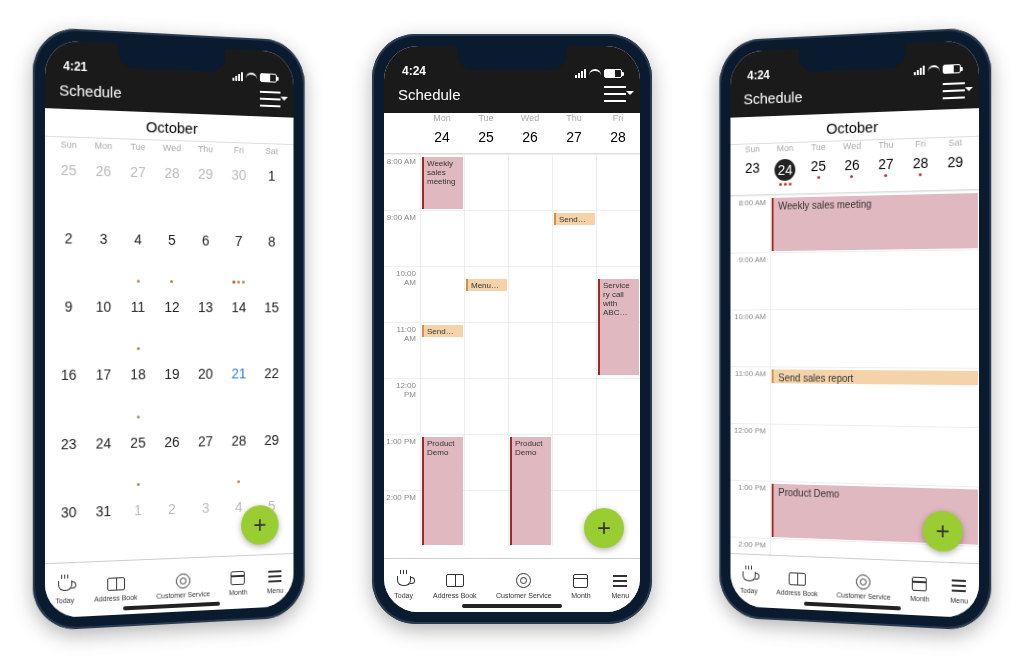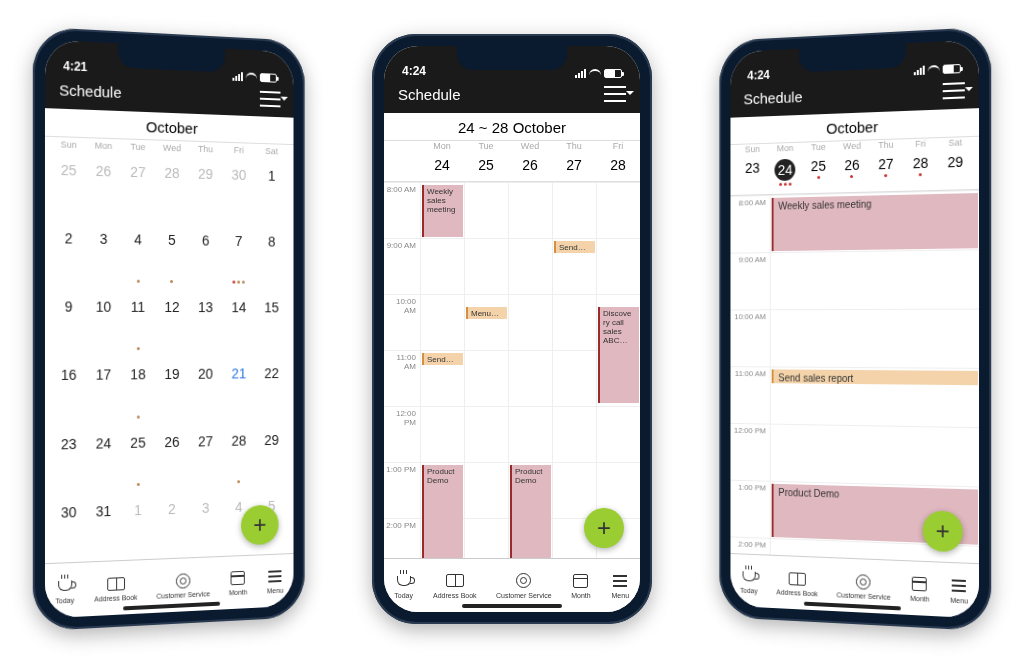--- a/index.html
+++ b/index.html
@@ -348,21 +348,20 @@
       </span>
     </div>
     <div class="appheader">
       <span>Schedule</span>
       <span class="viewswitch">
           <i></i>
           <i></i>
           <i></i>
         </span>
     </div>
-    <div class="title-row">24 ~ 28 October</div>
     <div class="wk-dow" id="w-dow" style="grid-template-columns:36px repeat(5,1fr)">
         <span></span>
         <span>Mon</span>
         <span>Tue</span>
         <span>Wed</span>
         <span>Thu</span>
         <span>Fri</span>
       </div>
     <div class="wk-dates" id="w-dates" style="grid-template-columns:36px repeat(5,1fr)">
         <span></span>
@@ -395,21 +394,21 @@
         </div>
         <div class="hour-row" style="grid-template-columns: 36px repeat(5, 1fr);">
           <div class="hour-label">10:00 AM</div>
           <div class="slot"></div>
           <div class="slot">
             <div class="ev peach" style="top: 12px; height: 12px;">Menu…</div>
           </div>
           <div class="slot"></div>
           <div class="slot"></div>
           <div class="slot">
-            <div class="ev" style="top: 12px; height: 96px;">Discove ry call sales ABC…</div>
+            <div class="ev" style="top: 12px; height: 96px;">Service ry call with ABC…</div>
           </div>
         </div>
         <div class="hour-row" style="grid-template-columns: 36px repeat(5, 1fr);">
           <div class="hour-label">11:00 AM</div>
           <div class="slot">
             <div class="ev peach" style="top: 2px; height: 12px;">Send…</div>
           </div>
           <div class="slot"></div>
           <div class="slot"></div>
           <div class="slot"></div>

